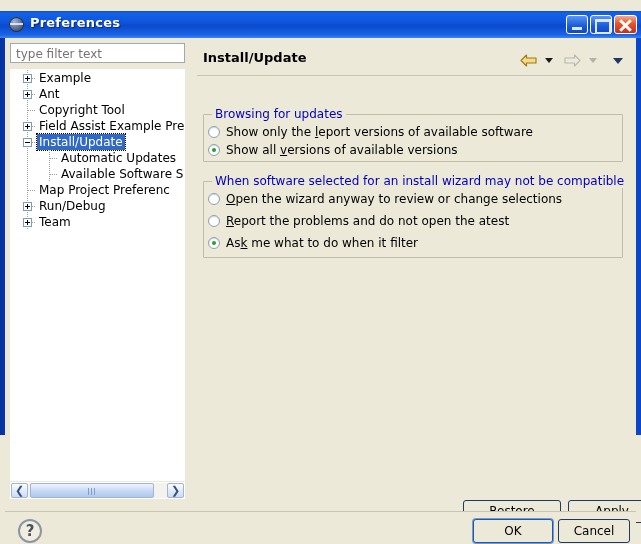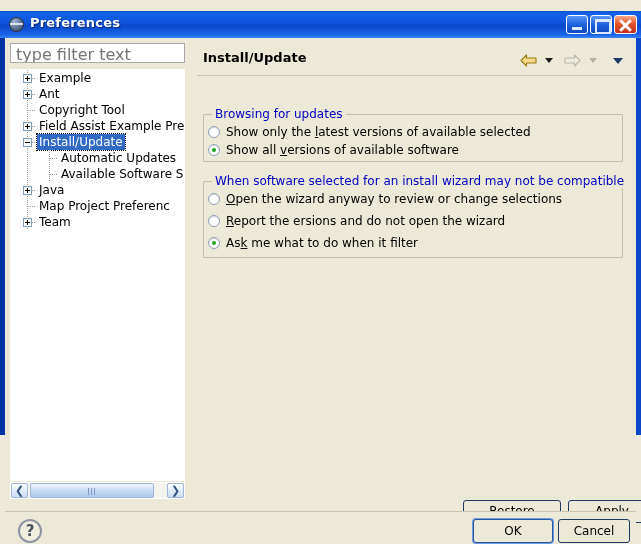--- a/index.html
+++ b/index.html
@@ -70,21 +70,21 @@
   }
 
   
   #left-pane {
     position: absolute; left: 0px; top: 0px; width: 186px; height: 473px;
     background: #ece9d8;
   }
   #filter-box {
     position: absolute; left: 5px; top: 5px; width: 175px; height: 20px;
     background: #ffffff; border: 1px solid #a7a6aa;
-    font-size: 16px; color: #9a9a9a;
+    font-size: 12px; color: #9a9a9a;
     padding: 2px 0 0 5px;
     font-family: "DejaVu Sans", "Liberation Sans", sans-serif;
     outline: none;
   }
   #tree-scroll {
     position: absolute; left: 5px; top: 31px; width: 175px; height: 412px;
     background: #ffffff; border: 1px solid #ffffff;
     overflow: hidden;
   }
   .tree-row {
@@ -316,27 +316,27 @@
           </div>
           <div class="tree-row level1">
             <span class="vline"></span>
             <span class="hline"></span>
             <span class="vline-parent"></span>
             <span class="tree-label">Available Software Sites</span>
           </div>
           <div class="tree-row level0">
             <span class="vline"></span>
             <span class="hline"></span>
+            <span class="tree-label">Map Project Preferenc</span>
+          </div>
+          <div class="tree-row level0">
+            <span class="vline"></span>
+            <span class="hline"></span>
             <span class="expander plus"></span>
-            <span class="tree-label">Java</span>
-          </div>
-          <div class="tree-row level0">
-            <span class="vline"></span>
-            <span class="hline"></span>
-            <span class="tree-label">Map Project Preferenc</span>
+            <span class="tree-label">Run/Debug</span>
           </div>
           <div class="tree-row level0">
             <span class="vline"></span>
             <span class="hline"></span>
             <span class="expander plus"></span>
             <span class="tree-label">Team</span>
           </div>
         </div>
 
       <div id="hscroll">
@@ -364,37 +364,37 @@
         <span class="nav-caret caret-gray"></span>
         <span class="nav-caret caret-navy"></span>
       </div>
 
       <div id="title-sep"></div>
 
       <div class="groupbox" id="group-browsing">
         <div class="group-title">Browsing for updates</div>
         <div class="radio-row" style="top:8px;">
           <span class="radio"></span>
-          <span class="radio-label"><span>Show only the </span><span class="mn">l</span><span>atest versions of available selected</span></span>
+          <span class="radio-label"><span>Show only the </span><span class="mn">l</span><span>eport versions of available software</span></span>
         </div>
         <div class="radio-row" style="top:26px;">
           <span class="radio checked"></span>
-          <span class="radio-label"><span>Show all </span><span class="mn">v</span><span>ersions of available software</span></span>
+          <span class="radio-label"><span>Show all </span><span class="mn">v</span><span>ersions of available versions</span></span>
         </div>
       </div>
 
       <div class="groupbox" id="group-compat">
         <div class="group-title">When software selected for an install wizard may not be compatible</div>
         <div class="radio-row" style="top:8px;">
           <span class="radio"></span>
           <span class="radio-label"><span></span><span class="mn">O</span><span>pen the wizard anyway to review or change selections</span></span>
         </div>
         <div class="radio-row" style="top:30px;">
           <span class="radio"></span>
-          <span class="radio-label"><span></span><span class="mn">R</span><span>eport the ersions and do not open the wizard</span></span>
+          <span class="radio-label"><span></span><span class="mn">R</span><span>eport the problems and do not open the atest</span></span>
         </div>
         <div class="radio-row" style="top:52px;">
           <span class="radio checked"></span>
           <span class="radio-label"><span>As</span><span class="mn">k</span><span> me what to do when it filter</span></span>
         </div>
       </div>
 
       <div class="btn" id="btn-restore"><span>Restore </span><span class="mn">D</span><span>efaults</span></div>
       <div class="btn" id="btn-apply"><span></span><span class="mn">A</span><span>pply</span></div>
     </div>

